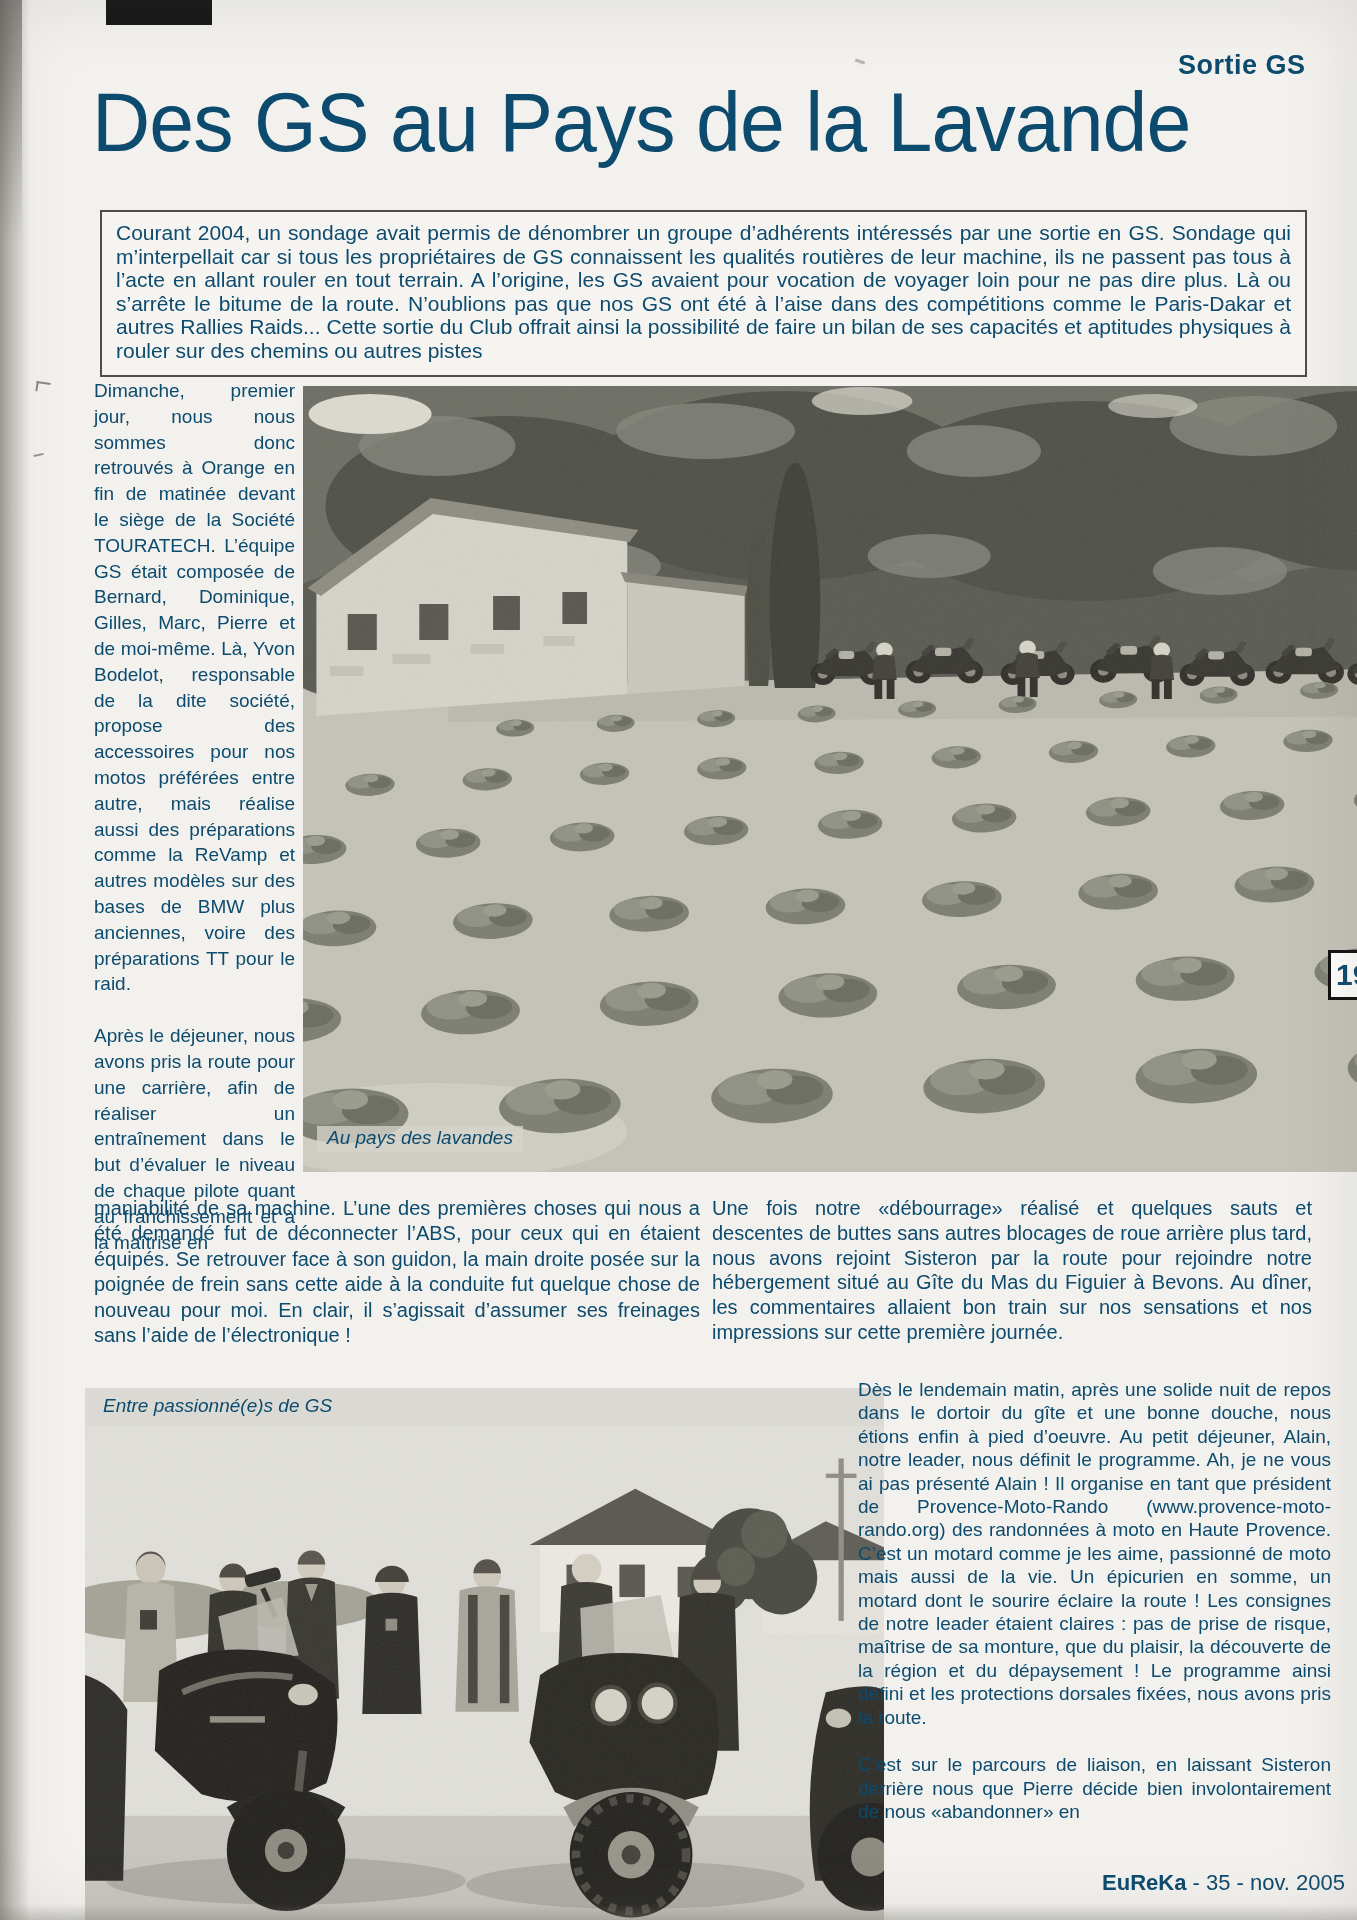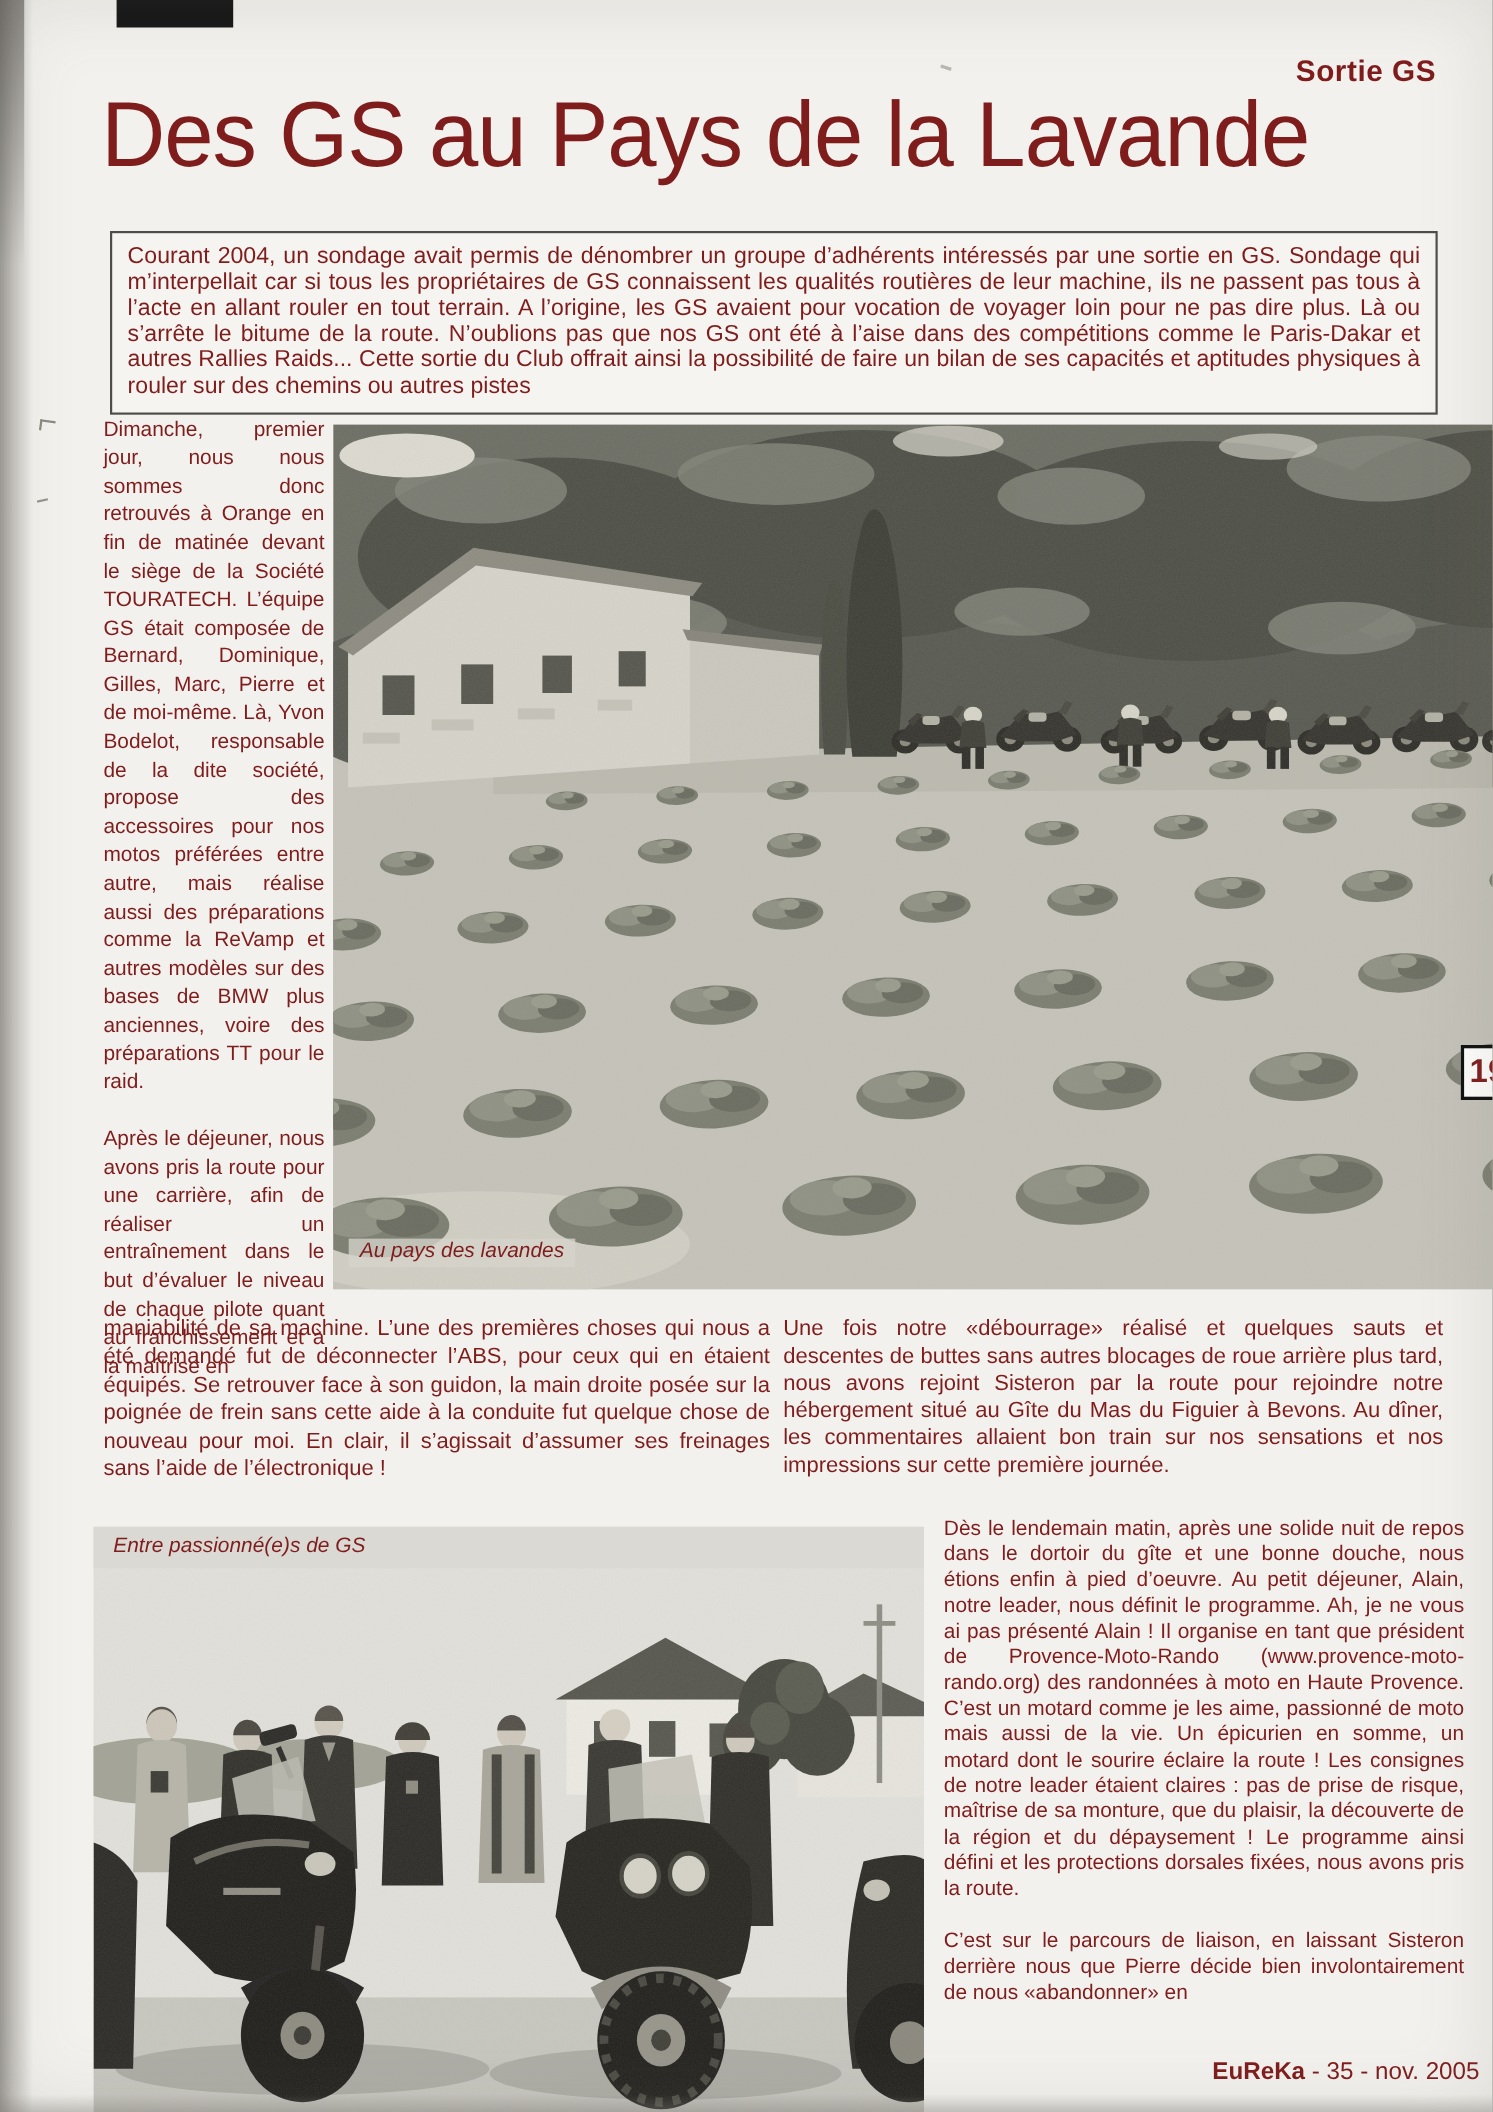--- a/index.html
+++ b/index.html
@@ -1,17 +1,17 @@
 <!DOCTYPE html>
 <html lang="fr"><head>
 <meta charset="utf-8">
 <style>
   html,body{margin:0;padding:0;background:#8e8d89;}
   .page{position:relative;width:1357px;height:1920px;margin:0 auto;background:#f2f1ed;overflow:hidden;
-        font-family:"Liberation Sans",sans-serif;color:#7f1d1d;}
+        font-family:"Liberation Sans",sans-serif;color:#0c4a6e;}
   .page::after{content:"";position:absolute;inset:0;pointer-events:none;
         box-shadow:inset 0 0 70px rgba(110,108,100,.16);}
   
   .scan-left{position:absolute;left:0;top:0;width:30px;height:1920px;
         background:linear-gradient(90deg,#8f8d88 0,#bdbbb5 40%,rgba(242,241,237,0) 100%);opacity:.85;}
   .scan-left-smudge{position:absolute;left:0;top:0;width:22px;height:240px;
         background:linear-gradient(180deg,rgba(70,68,64,.55),rgba(70,68,64,0));}
   .scan-corner{position:absolute;left:106px;top:0;width:106px;height:25px;background:#161616;}
   .scan-bottom{position:absolute;left:0;top:1904px;width:100%;height:16px;
         background:linear-gradient(180deg,rgba(130,128,122,0),rgba(130,128,122,.38));}
@@ -36,21 +36,21 @@
   .col-mid-right{position:absolute;left:712px;top:1196px;width:600px;font-size:20px;line-height:24.8px;text-align:justify;}
   .col-mid-left p,.col-mid-right p{margin:0;}
   .col-right{position:absolute;left:858px;top:1378px;width:473px;font-size:19px;line-height:23.4px;text-align:justify;}
   .col-right p{margin:0;} .col-right p + p{margin-top:24px;}
   
   .photo{position:absolute;background:#b9b8b0;}
   .photo svg{display:block;width:100%;height:100%;}
   .photo-lavender{left:303px;top:386px;width:1126px;height:786px;}
   .cap-lavender{position:absolute;left:14px;bottom:20px;font-style:italic;font-size:19px;
         background:rgba(213,211,202,.78);padding:1px 10px 3px;white-space:nowrap;}
-  .photo-group{left:85px;top:1388px;width:755px;height:497px;background:#e6e5e0;}
+  .photo-group{left:85px;top:1388px;width:755px;height:497px;background:#e6e5e0;padding-left:44px;}
   .cap-group{position:absolute;left:0;top:0;width:100%;height:38px;box-sizing:border-box;background:#dbd9d3;
         font-style:italic;font-size:19px;padding:7px 0 0 18px;}
   .group-svg{position:absolute;left:0;top:38px;width:755px;height:459px;}
   
   .page-tab{position:absolute;left:1328px;top:950px;width:46px;height:50px;background:#fdfdfb;
         border:3px solid #101010;box-sizing:border-box;font-weight:bold;font-size:30px;padding:5px 0 0 5px;}
   .footer{position:absolute;left:900px;top:1870px;width:445px;text-align:right;font-size:22px;}
   .footer .mag{font-weight:bold;margin-top:12px;}
 </style>
 </head>

